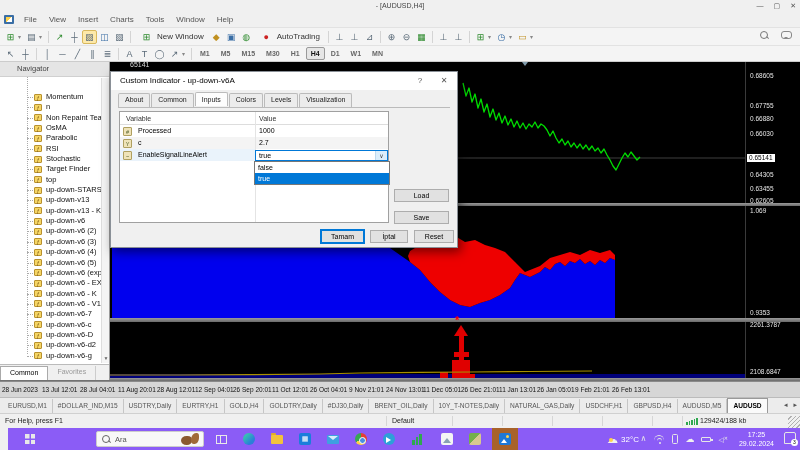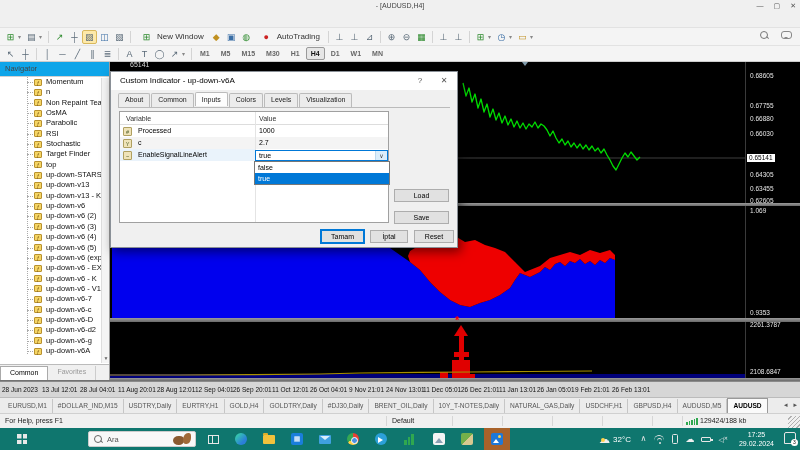--- a/index.html
+++ b/index.html
@@ -40,22 +40,22 @@
 .axis{position:absolute;left:745px;top:0;width:55px;height:319px;background:#000;border-left:1px solid #3a3a3a}
 .ax-lbl{position:absolute;left:4px;font-size:6.5px;color:#e6e6e6;white-space:nowrap}
 .cur-price{position:absolute;left:1px;top:92px;background:#fff;color:#000;font-size:6.5px;padding:0 2px;line-height:8px}
 .overlay-price{position:absolute;left:130px;top:-1px;font-size:7px;color:#ddd}
 .alert-marker{position:absolute;left:455px;top:253px;font-size:11px;font-weight:bold;color:#f00;z-index:3;line-height:11px}
 .timeaxis{position:absolute;top:319px;left:0;width:800px;height:16px;background:#d6d6d6;border-top:1px solid #8a8a8a}
 .t-lbl{position:absolute;top:4px;font-size:6.5px;color:#111;white-space:nowrap}
 .top-marker{position:absolute;left:522px;top:0;width:0;height:0;border:3px solid transparent;border-top:4px solid #7f9aaa}
 
 .navigator{position:absolute;top:62px;left:0;width:110px;height:318px;background:#fff;border-right:1px solid #9a9a9a;z-index:5}
-.nav-title{height:15px;background:#0ea5e9;font-size:7.5px;color:#444;padding:2px 5px;border-bottom:1px solid #d0d0d0}
-.nav-list{position:relative;height:286px;padding-top:0;overflow:hidden}
+.nav-title{height:15px;background:#e5e5e5;font-size:7.5px;color:#444;padding:2px 17px;border-bottom:1px solid #d0d0d0}
+.nav-list{position:relative;height:286px;padding-top:15px;overflow:hidden}
 .nav-list::before{content:"";position:absolute;left:27px;top:0;height:277px;border-left:1px dotted #aaa}
 .nav-item{position:relative;height:10.35px;line-height:10.35px;font-size:7.5px;color:#111;padding-left:46px;white-space:nowrap}
 .nav-item::before{content:"";position:absolute;left:27px;top:5px;width:6px;border-top:1px dotted #aaa}
 .f-ico{position:absolute;left:34px;top:1.6px;width:8px;height:7px;background:#f5d565;border:1px solid #b8912f;border-radius:1px;font-size:5px;line-height:6px;color:#7a5510;text-align:center;font-style:italic}
 .f-ico::after{content:"ƒ"}
 .nav-scroll{position:absolute;right:0;top:16px;width:8px;height:285px;background:#f4f4f4;border-left:1px solid #ddd}
 .nav-scroll .dn{position:absolute;bottom:1px;left:1px;width:6px;height:8px;font-size:5px;color:#666;text-align:center;line-height:8px}
 .nav-tabs{position:absolute;bottom:0;left:0;right:0;height:16px;background:#f0f0f0;border-top:1px solid #bbb;display:flex;font-size:7px;padding-top:1px}
 .nav-tab{padding:2px 9px;color:#999;border-right:1px solid #ccc}
 .nav-tab.active{background:#fff;color:#000;border:1px solid #aaa;border-bottom:none}
@@ -97,21 +97,21 @@
 
 .statusbar{position:absolute;top:413px;left:0;right:0;height:15px;background:#f0f0f0;border-top:1px solid #d0d0d0;font-size:7px;color:#222}
 .sb-sep{position:absolute;top:2px;bottom:2px;width:1px;background:#d6d6d6}
 .sb-help{position:absolute;left:5px;top:3px}
 .sb-profile{position:absolute;left:392px;top:3px}
 .sb-conn{position:absolute;left:700px;top:3px}
 .bars{position:absolute;left:686px;top:4px;display:flex;align-items:flex-end;gap:1px}
 .bars i{width:1.5px;background:#2fa84f;display:block}
 .grip{position:absolute;right:0;bottom:0;width:12px;height:12px;background:repeating-linear-gradient(135deg,transparent 0 2px,#b0b0b0 2px 3px)}
 
-.taskbar{position:absolute;top:428px;left:0;right:0;height:22px;background:#0f766e;color:#eee}
+.taskbar{position:absolute;top:428px;left:8px;right:0;height:22px;background:#8b5cf6;color:#eee}
 .tk{position:absolute;top:0;height:22px;display:flex;align-items:center;justify-content:center}
 .start{left:0;width:44px}
 .winlogo{width:10px;height:10px;background:linear-gradient(#e8e8e8,#e8e8e8) 0 0/4.5px 4.5px no-repeat,linear-gradient(#e8e8e8,#e8e8e8) 5.5px 0/4.5px 4.5px no-repeat,linear-gradient(#e8e8e8,#e8e8e8) 0 5.5px/4.5px 4.5px no-repeat,linear-gradient(#e8e8e8,#e8e8e8) 5.5px 5.5px/4.5px 4.5px no-repeat}
 .searchbox{position:absolute;left:88px;top:3px;width:108px;height:16px;background:#f8f8f8;border:1px solid #ccc;border-radius:2px;display:flex;align-items:center;padding-left:4px;gap:4px;color:#555;font-size:7.5px}
 .searchbox .mag::before{border-color:#666}.searchbox .mag::after{background:#666}
 .squirrel{position:absolute;right:2px;top:1px;width:24px;height:13px}
 .squirrel::before{content:"";position:absolute;right:9px;top:3px;width:11px;height:9px;background:#8a5a30;border-radius:50% 40% 45% 50%}
 .squirrel::after{content:"";position:absolute;right:2px;top:0;width:8px;height:11px;background:#a06a38;border-radius:70% 30% 60% 40%}
 .ticon{width:12px;height:12px;position:relative}
 .tv{border:1.2px solid #e8e8e8;width:11px;height:9px}
@@ -161,20 +161,24 @@
 
   <div class="titlebar">
     <span>- [AUDUSD,H4]</span>
     <span class="winbtns">
       <span>—</span>
       <span>▢</span>
       <span>✕</span>
     </span>
   </div>
 
+  <div class="menubar">
+    <span class="logo"></span>
+    <span><span class="menu-item">File</span><span class="menu-item">View</span><span class="menu-item">Insert</span><span class="menu-item">Charts</span><span class="menu-item">Tools</span><span class="menu-item">Window</span><span class="menu-item">Help</span></span>
+  </div>
 
   <div class="tb tb1">
     <span style="display:flex;align-items:center">
         <span class="tbtn g">
           <span>⊞</span>
         </span>
         <span class="tbtn dd">
           <span>▾</span>
         </span>
         <span class="tbtn">

